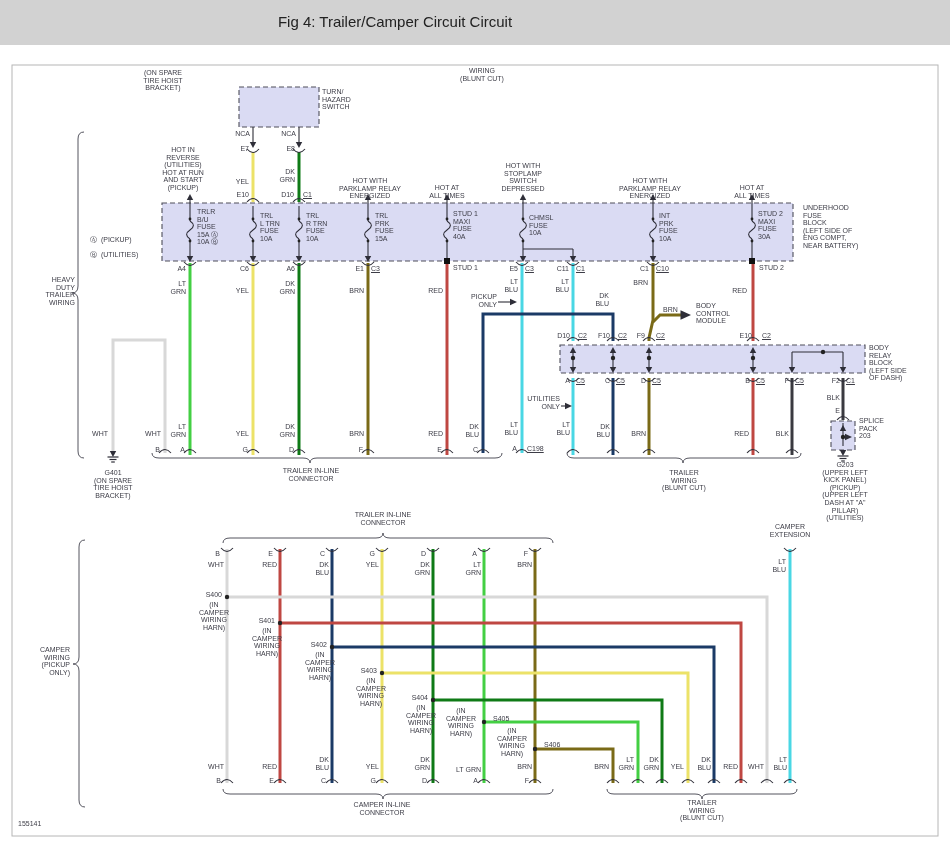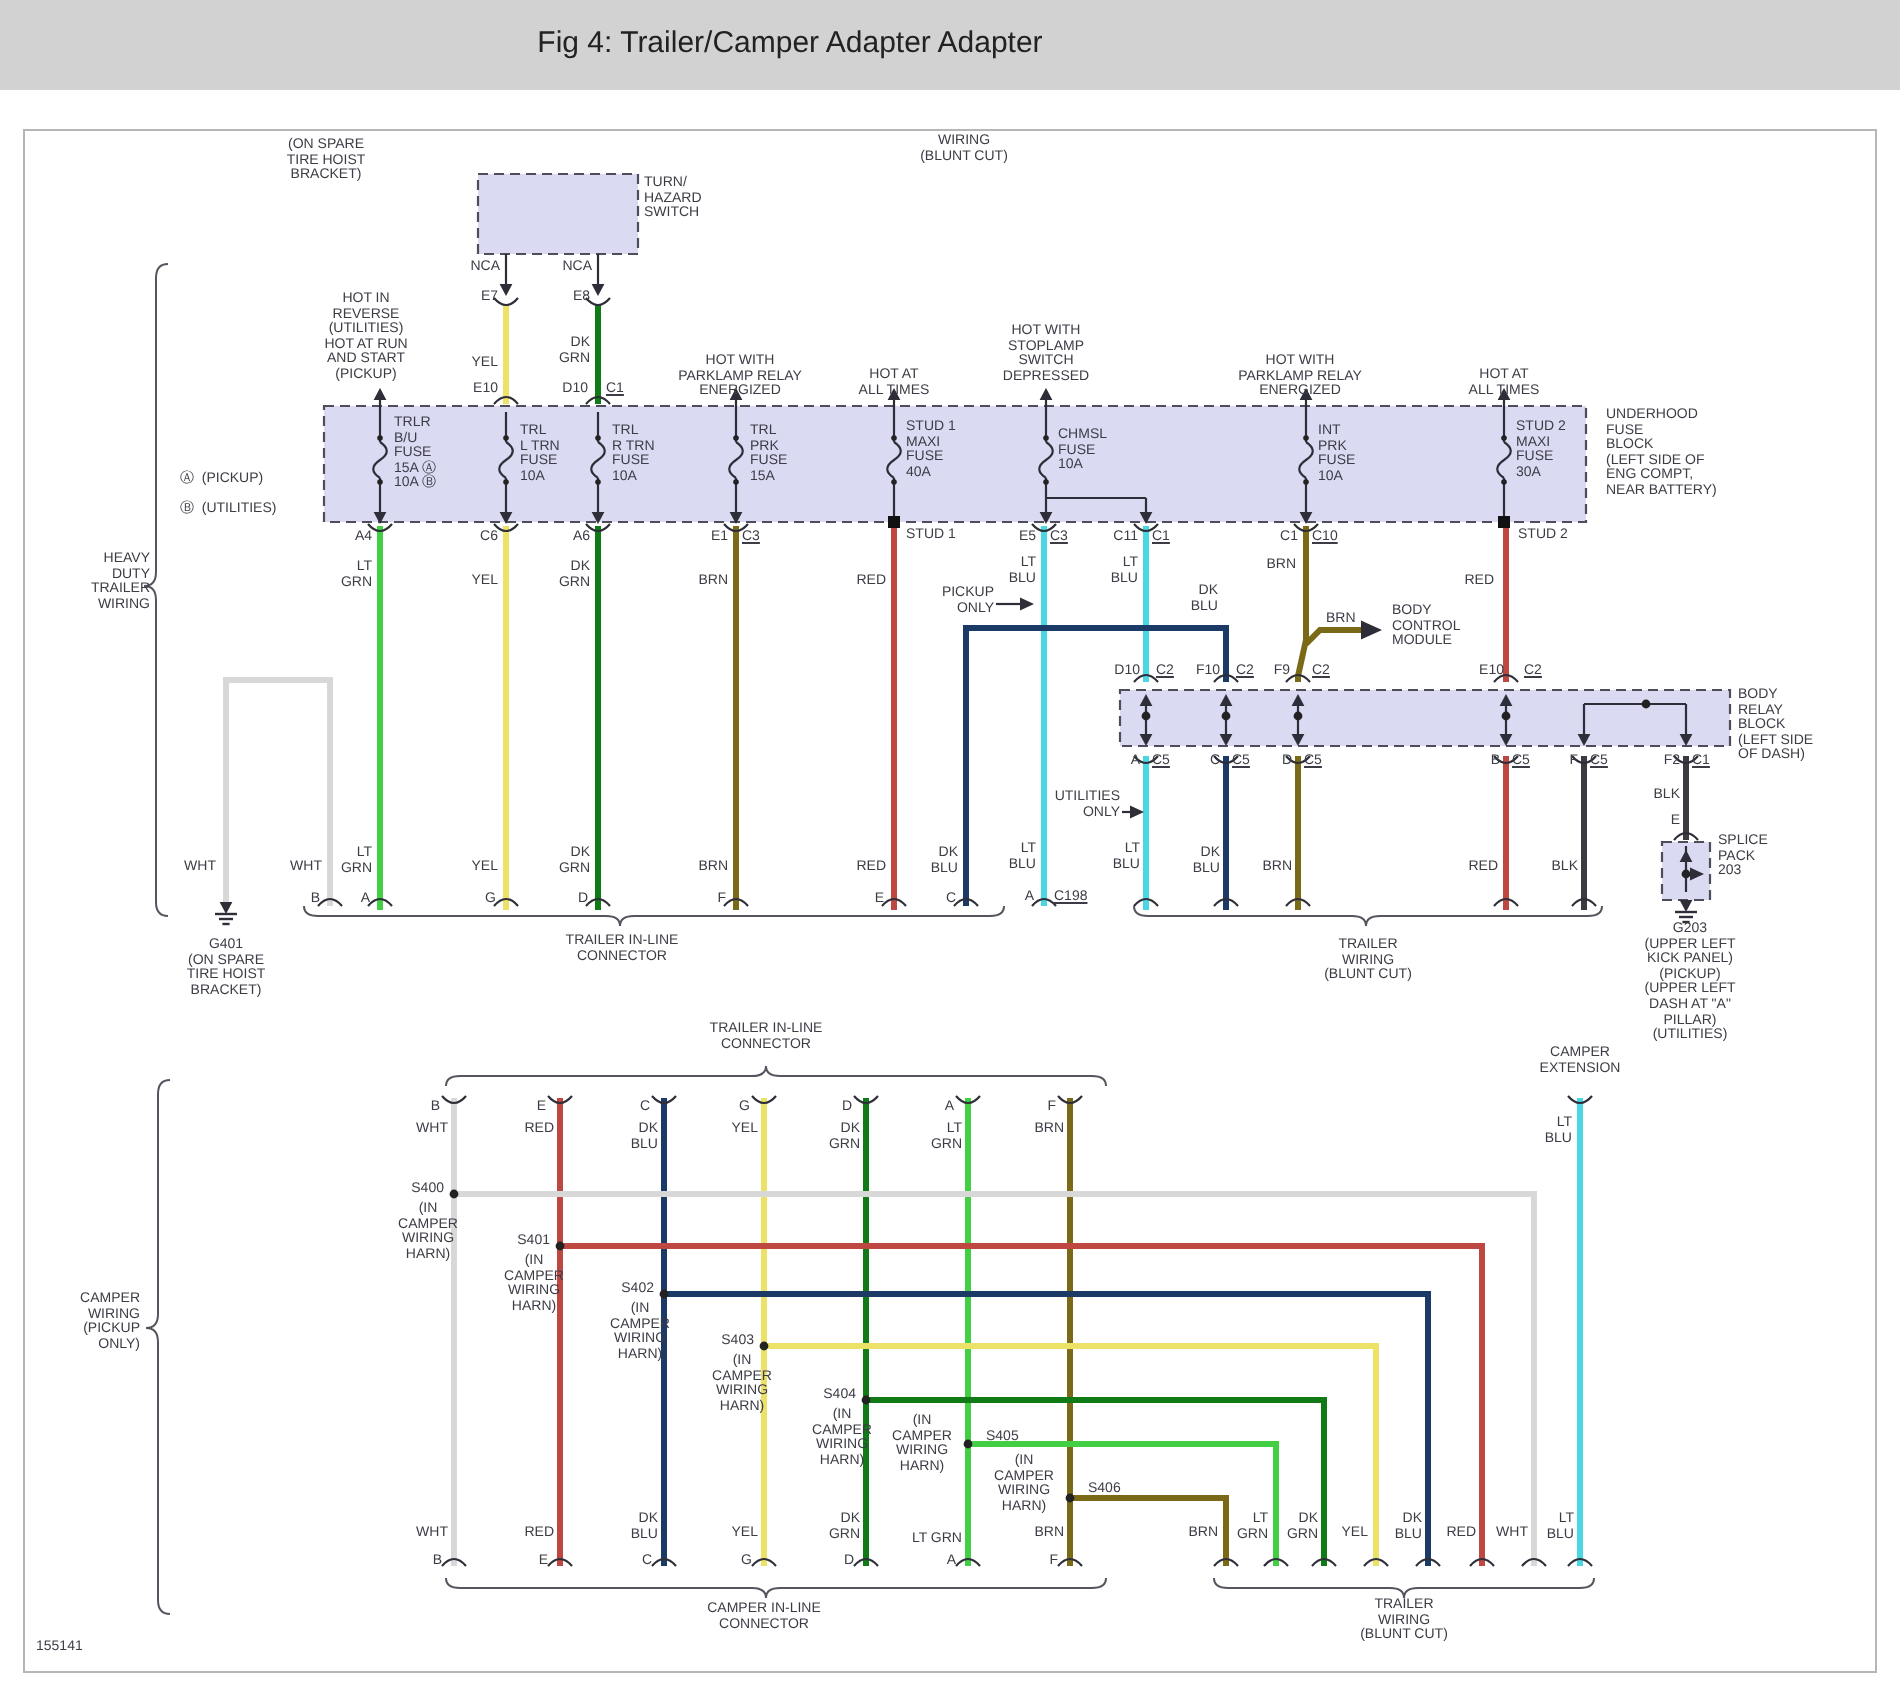--- a/index.html
+++ b/index.html
@@ -14,21 +14,21 @@
   .lbl{position:absolute;font-size:7px;line-height:7.6px;color:#3c3c46;white-space:pre;}
   .lbl.c{transform:translateX(-50%);text-align:center;}
   .lbl.r{transform:translateX(-100%);text-align:right;}
   .lbl.u{text-decoration:underline;}
 </style>
 </head>
 <body>
 
 <div id="page">
   <div id="title-bar">
-    <div id="title-text">Fig 4: Trailer/Camper Adapter Adapter</div>
+    <div id="title-text">Fig 4: Trailer/Camper Circuit Circuit</div>
   </div>
   <div id="diagram">
     <svg id="wires-svg" width="950" height="850" viewBox="0 0 950 850">
         <rect x="12" y="65" width="926" height="771" fill="none" stroke="#b6b6b6" stroke-width="1"></rect>
         <rect x="239" y="87" width="80" height="40" fill="#dadbf3" stroke="#4e4e5a" stroke-width="1.1" stroke-dasharray="5 3"></rect>
         <rect x="162" y="203" width="631" height="58" fill="#dadbf3" stroke="#4e4e5a" stroke-width="1.1" stroke-dasharray="5 3"></rect>
         <rect x="560" y="345" width="305" height="28" fill="#dadbf3" stroke="#4e4e5a" stroke-width="1.1" stroke-dasharray="5 3"></rect>
         <rect x="831" y="421" width="24" height="29" fill="#dadbf3" stroke="#4e4e5a" stroke-width="1.1" stroke-dasharray="5 3"></rect>
         <polyline points="253,152 253,202" fill="none" stroke="#ece268" stroke-width="3"></polyline>
         <polyline points="299,152 299,202" fill="none" stroke="#0f7a16" stroke-width="3"></polyline>

